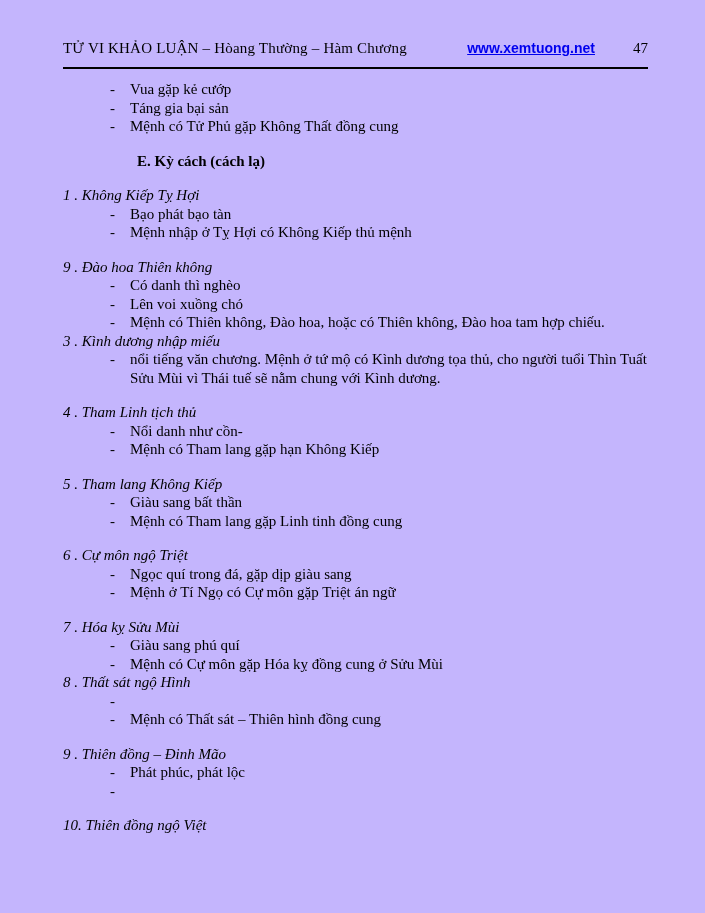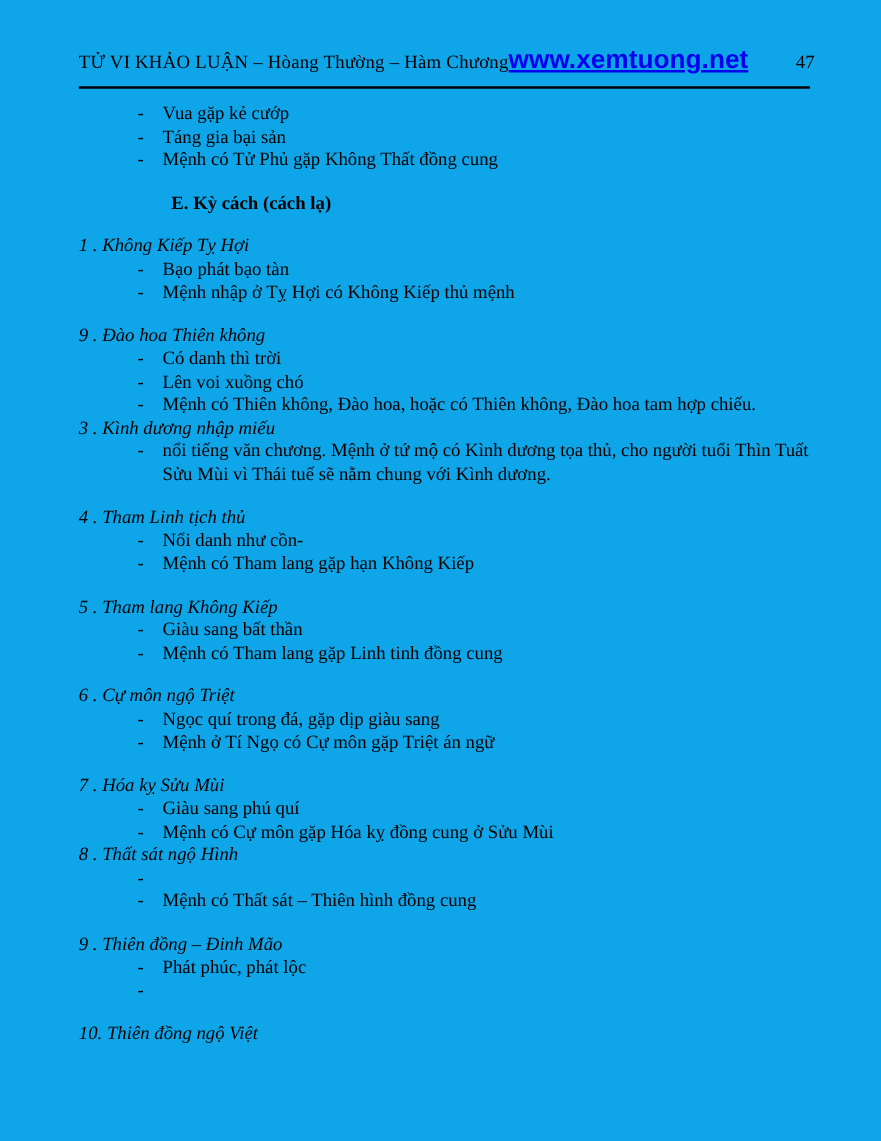--- a/index.html
+++ b/index.html
@@ -1,40 +1,40 @@
 <!DOCTYPE html>
 <html><head>
 <meta charset="utf-8">
 <style>
   html, body { margin: 0; padding: 0; background: #ffffff; }
   .page {
     position: relative;
     width: 705px;
     height: 913px;
-    background: #0ea5e9;
+    background: #c4b5fd;
     box-sizing: border-box;
     padding: 38px 57px 0 63px;
     font-family: "Liberation Serif", "DejaVu Serif", serif;
     font-size: 15px;
     line-height: 18.5px;
     color: #000000;
     overflow: hidden;
   }
   .header-row {
     display: flex;
     align-items: baseline;
     line-height: 20px;
     white-space: nowrap;
   }
   .header-title { flex: 0 0 auto; letter-spacing: 0.2px; }
   .header-spacer { flex: 1 1 auto; }
   .header-link {
     font-family: "Liberation Sans", "DejaVu Sans", sans-serif;
     font-weight: bold;
-    font-size: 21px;
+    font-size: 14px;
     color: #0000ee;
     text-decoration: underline;
     margin-right: 38px;
     cursor: pointer;
   }
   .header-page { flex: 0 0 auto; }
   .header-rule {
     height: 0;
     border: none;
     border-top: 2px solid #000000;
@@ -96,21 +96,21 @@
         </div>
         <div class="bullet-row">
           <span class="dash">-</span>
           <span class="btext">Mệnh nhập ở Tỵ Hợi có Không Kiếp  thủ mệnh</span>
         </div>
       </div>
       <div class="section">
         <div class="section-title">9 . Đào hoa Thiên không</div>
         <div class="bullet-row">
           <span class="dash">-</span>
-          <span class="btext">Có danh thì trời</span>
+          <span class="btext">Có danh thì nghèo</span>
         </div>
         <div class="bullet-row">
           <span class="dash">-</span>
           <span class="btext">Lên voi xuồng chó</span>
         </div>
         <div class="bullet-row">
           <span class="dash">-</span>
           <span class="btext">Mệnh có Thiên không, Đào hoa, hoặc có Thiên không, Đào hoa tam hợp chiếu.</span>
         </div>
       </div>

